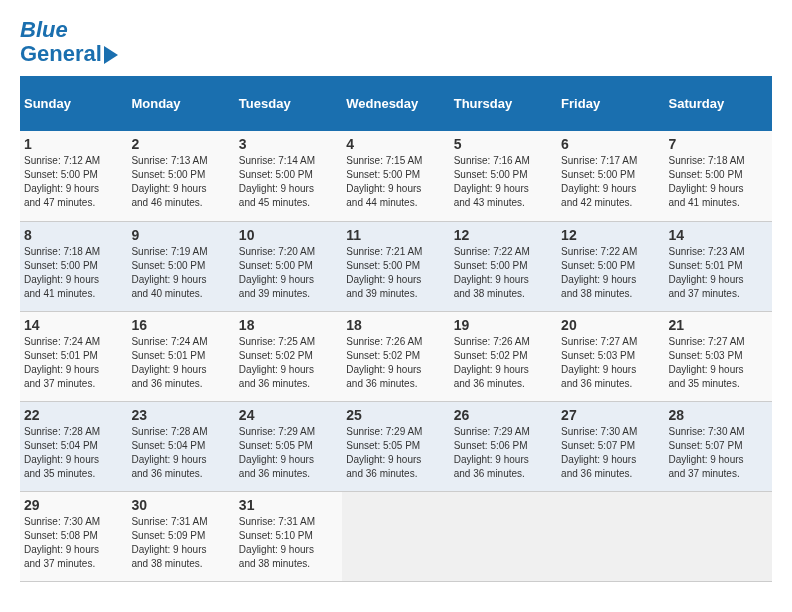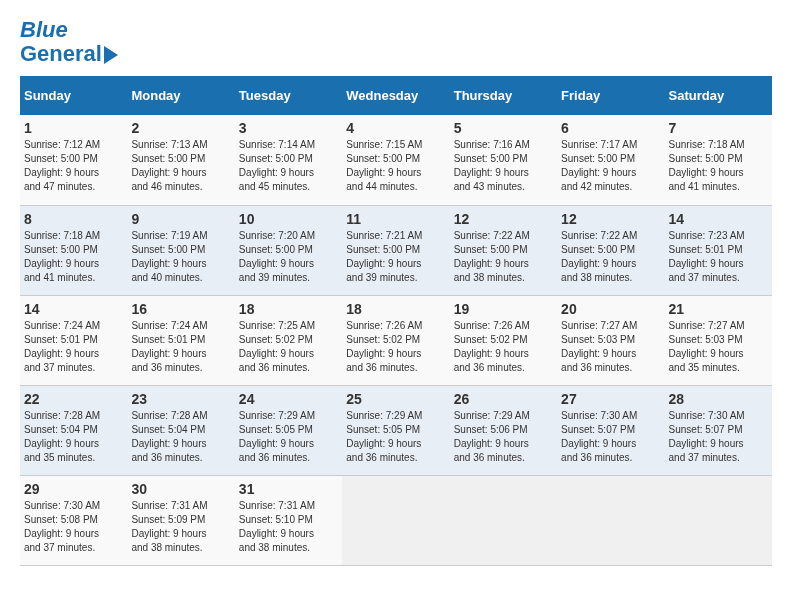--- a/index.html
+++ b/index.html
@@ -51,21 +51,21 @@
       color: #555;
     }
     table {
       width: 100%;
       border-collapse: collapse;
       font-size: 11px;
     }
     thead th {
       background-color: #1a6faf;
       color: #fff;
-      padding: 12px 4px;
+      padding: 20px 4px;
       text-align: left;
       font-size: 13px;
       font-weight: bold;
     }
     tbody tr {
       border-bottom: 1px solid #ccc;
     }
     tbody tr:nth-child(odd) {
       background-color: #f9f9f9;
     }

